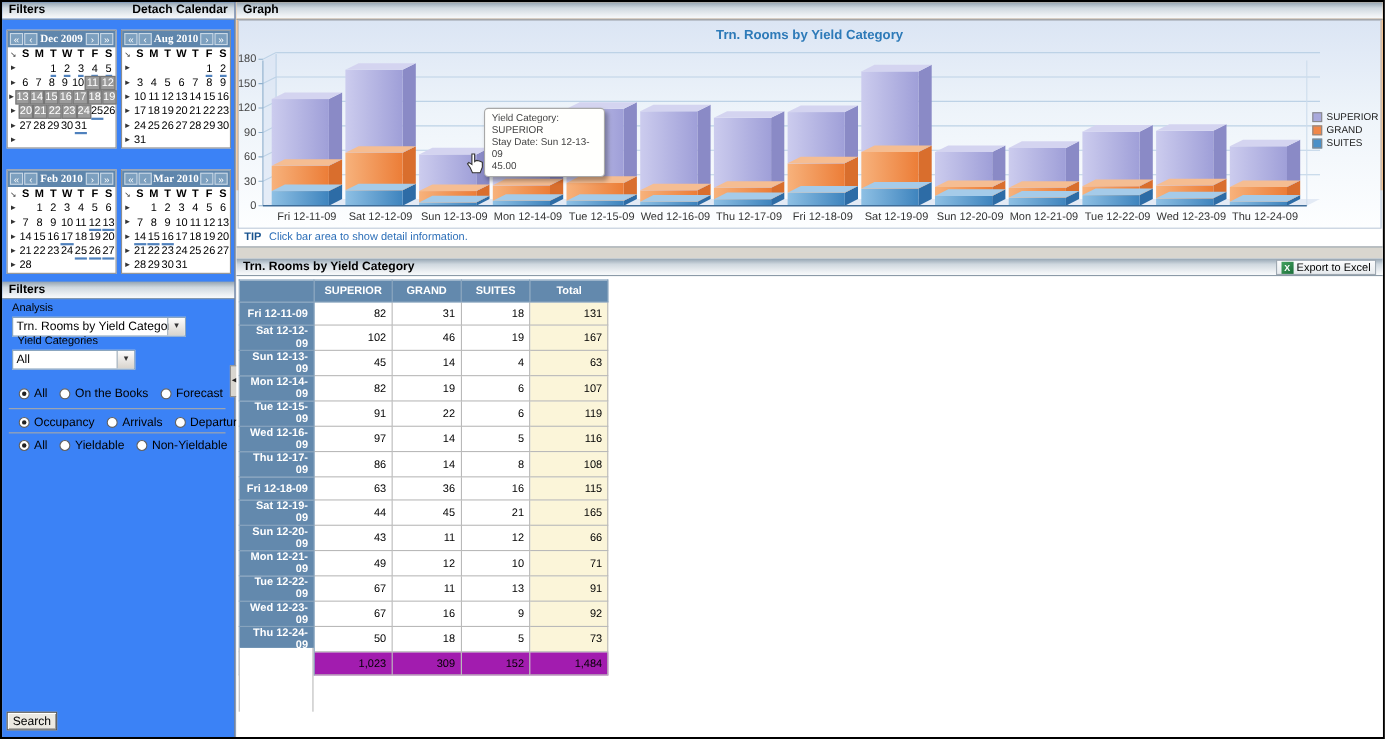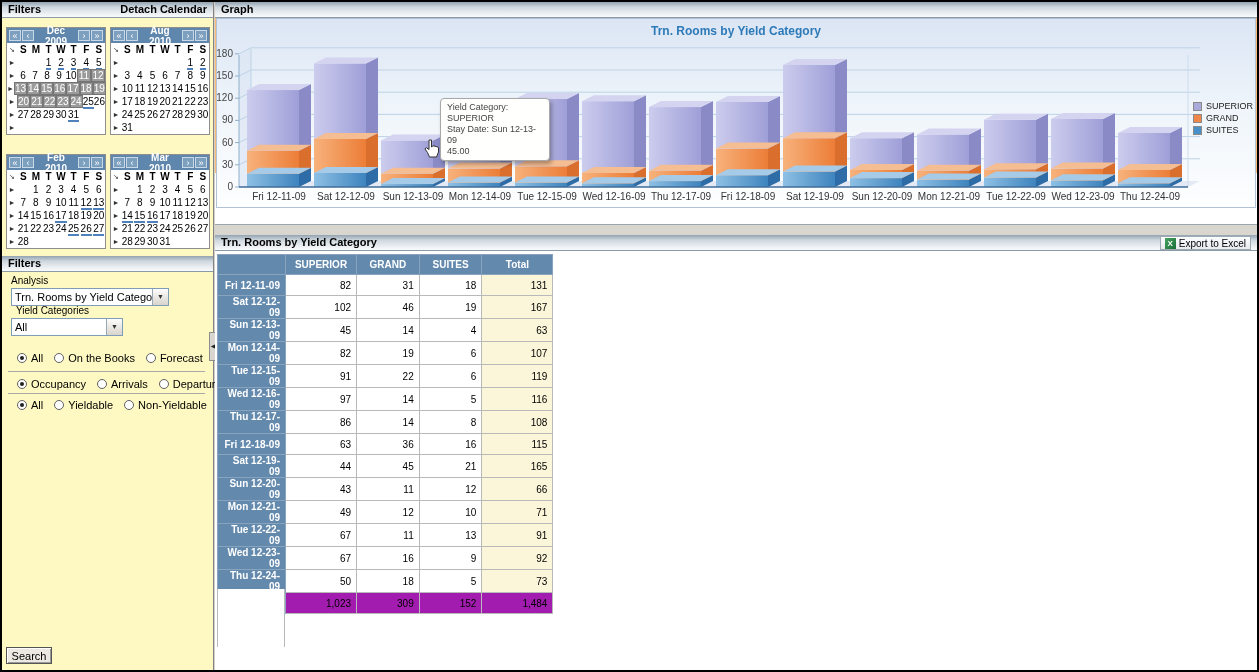--- a/index.html
+++ b/index.html
@@ -11,26 +11,26 @@
   
   .panel-hdr {
     height:16px; padding:0 6px;
     background:linear-gradient(180deg,#93a3b1 0%,#cfd8df 35%,#eef1f4 80%,#f8fafb 100%);
     border-bottom:1px solid #8b9aa7;
     font-size:11px; font-weight:bold; line-height:15px; color:#000;
   }
   .split { display:flex; justify-content:space-between; }
 
   
-  .left { position:absolute; left:0; top:0; width:212px; height:668px; background:#fef9c3; border-right:1px solid #848484; }
+  .left { position:absolute; left:0; top:0; width:212px; height:668px; background:#3b82f6; border-right:1px solid #848484; }
 
   .cal { position:absolute; width:100px; background:#fff; border:1px solid #8e8e8e; }
   .cal-hdr { height:15px; background:#5f86ac; display:flex; align-items:center; gap:1px; padding:1px 2px; }
   .cal-nav { width:12px; height:11px; background:#7da0bf; color:#fff; font-size:9px; line-height:10px; text-align:center; border:1px solid #c8d8e6; cursor:default; }
-  .cal-title { flex:1; text-align:center; color:#fff; font-size:10px; font-weight:bold; }
+  .cal-title { flex:1; text-align:center; color:#fff; font-size:10px; font-weight:bold;font-family:Liberation Serif, serif; }
   .cal-row { display:flex; height:13px; align-items:center; }
   .cal-wk { width:10px; font-size:7px; color:#333; text-align:center; }
   .cal-cell { flex:1; text-align:center; font-size:10px; color:#000; height:13px; line-height:13px; }
   .cal-dow { font-weight:bold; font-size:10px; }
   .cal-cell .day-u { display:inline-block; border-bottom:2px solid #4f81bd; line-height:10px; }
   .cal-cell.sel { background:#9b9b9b; color:#fff; border:1px solid #767676; line-height:11px; }
 
   .form-lbl { position:absolute; font-size:10px; color:#000; }
   .dd { position:absolute; height:18px; background:#fff; border:1px solid #7f9db9; font-size:11px; line-height:16px; padding:0 18px 0 3px; white-space:nowrap; overflow:hidden; }
   .dd-btn { position:absolute; right:0; top:0; bottom:0; width:16px; background:linear-gradient(180deg,#fdfdfd,#d8d4cd); border-left:1px solid #9aa8b5; text-align:center; font-size:7px; line-height:16px; color:#333; }
@@ -685,20 +685,23 @@
             </div>
           <div class="chart-tooltip">
             <div>Yield Category: SUPERIOR</div>
             <div>Stay Date: Sun 12-13-09</div>
             <div>45.00</div>
           </div>
           <svg class="cursor-hand" width="18" height="20">
             <path d="M6,1 L8.5,1 L8.5,8 L10,6.8 L12,7.2 L14,7.8 L15.5,8.6 L15.5,13 L13.5,18 L6.5,18 L4.5,13.5 L2,10 L3.2,8.6 L6,10.5 Z" fill="#ffffff" stroke="#333333" stroke-width="1"></path>
           </svg>
         </div>
+        <div class="tip-strip">
+          <span class="tip-lbl">TIP</span><span class="tip-txt">Click bar area to show detail information.</span>
+        </div>
       </div>
 
       <div class="gap"></div>
 
       <div class="table-panel">
         <div class="panel-hdr split">
           <span>Trn. Rooms by Yield Category</span>
           <span class="export-btn" style="cursor:pointer;">
             <span class="xls-icon">X</span>
             <span>Export to Excel</span>

